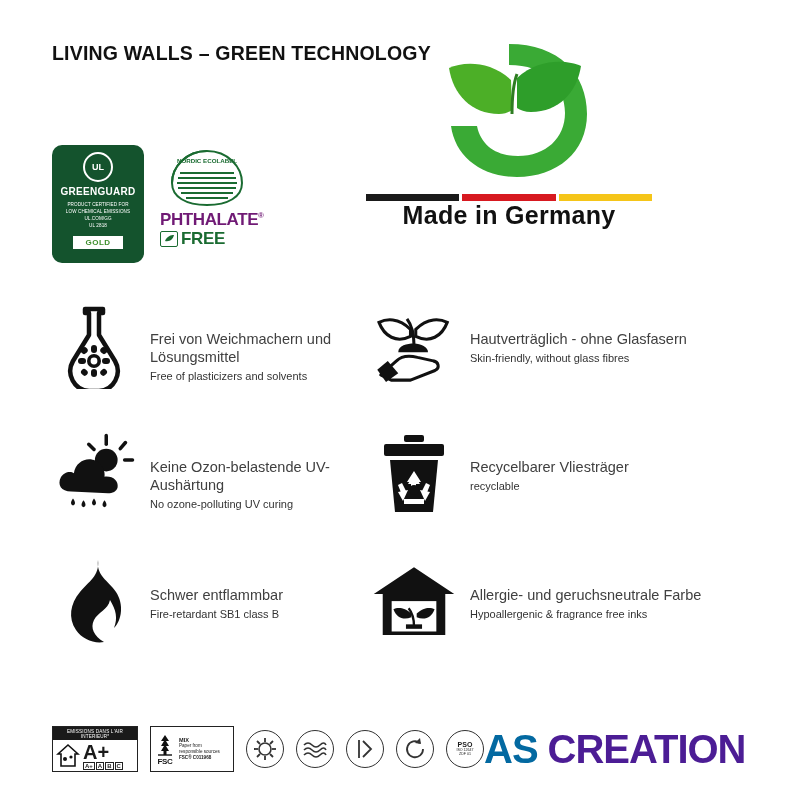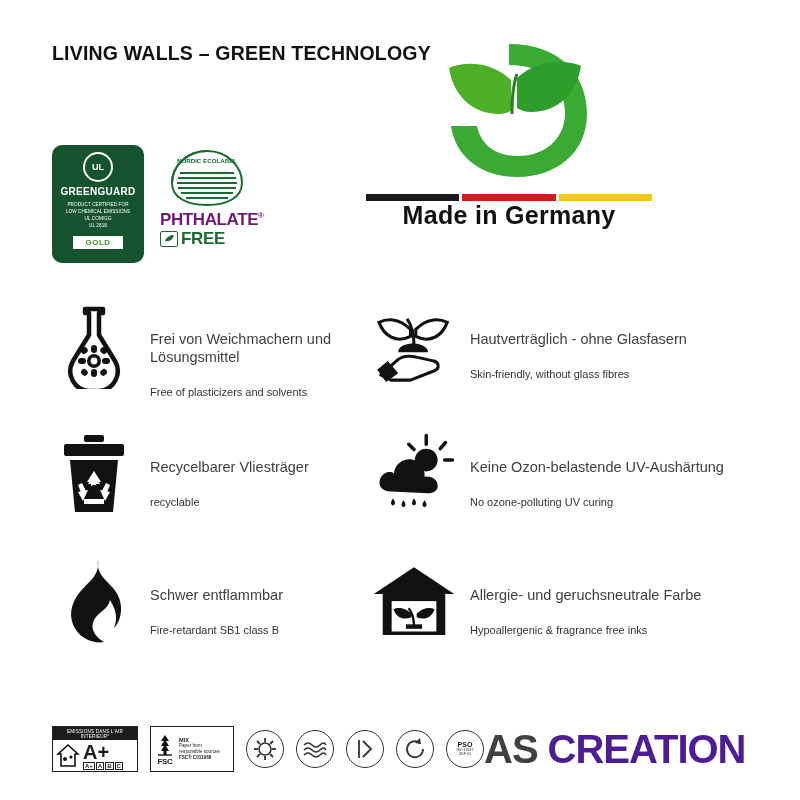--- a/index.html
+++ b/index.html
@@ -200,21 +200,21 @@
   }
   .feat-text { padding-top: 30px; }
   .feat-de {
     font-size: 14.5px;
     color: #404040;
     line-height: 1.25;
   }
   .feat-en {
     font-size: 11px;
     color: #333;
-    margin-top: 20px;
+    margin-top: 4px;
   }
 
   
   .footer {
     position: absolute;
     left: 52px;
     right: 40px;
     bottom: 28px;
     display: flex;
     align-items: center;
@@ -313,21 +313,21 @@
     line-height: 1.1;
   }
   .pso small { font-size: 3.6px; font-weight: normal; }
   .brand {
     display: flex;
     align-items: baseline;
     font-size: 40px;
     font-weight: bold;
     letter-spacing: -1px;
   }
-  .brand .as { color: #404040; }
+  .brand .as { color: #0369a1; }
   .brand .creation { color: #4c1d95; margin-left: 10px; }
 
   .bottom-rule {
     position: absolute;
     left: 0;
     right: 0;
     bottom: 0;
     height: 10px;
     background: #ffffff;
   }
@@ -443,20 +443,46 @@
         </svg>
       </div>
       <div class="feat-text">
         <div class="feat-de">Hautverträglich - ohne Glasfasern</div>
         <div class="feat-en">Skin-friendly, without glass fibres</div>
       </div>
     </div>
 
     <div class="feature">
       <div class="feat-icon">
+        <svg width="96" height="92" viewBox="0 0 96 92">
+          <g stroke="#111" stroke-width="4" stroke-linecap="round">
+            <line x1="62" y1="2" x2="62" y2="12"></line>
+            <line x1="84" y1="10" x2="78" y2="17"></line>
+            <line x1="92" y1="30" x2="83" y2="30"></line>
+            <line x1="42" y1="12" x2="48" y2="18"></line>
+          </g>
+          <circle cx="62" cy="30" r="13" fill="#111"></circle>
+          <path d="M22 66 C10 66 6 58 10 50 C13 44 21 42 25 45 C27 32 40 26 50 31 C58 35 61 43 60 49
+                   C70 48 76 54 75 61 C74 66 69 68 64 68 Z" fill="#111"></path>
+          <g fill="#111">
+            <path d="M24 74 c3 4 3 7 0 8 c-3 -1 -3 -4 0 -8 Z"></path>
+            <path d="M36 76 c3 4 3 7 0 8 c-3 -1 -3 -4 0 -8 Z"></path>
+            <path d="M48 74 c3 4 3 7 0 8 c-3 -1 -3 -4 0 -8 Z"></path>
+            <path d="M60 76 c3 4 3 7 0 8 c-3 -1 -3 -4 0 -8 Z"></path>
+          </g>
+        </svg>
+      </div>
+      <div class="feat-text">
+        <div class="feat-de">Keine Ozon-belastende UV-Aushärtung</div>
+        <div class="feat-en">No ozone-polluting UV curing</div>
+      </div>
+    </div>
+
+    <div class="feature">
+      <div class="feat-icon">
         <svg width="72" height="86" viewBox="0 0 72 86">
           <rect x="26" y="4" width="20" height="7" rx="2" fill="#111"></rect>
           <rect x="6" y="13" width="60" height="12" rx="2" fill="#111"></rect>
           <path d="M12 29 h48 l-5 52 h-38 Z" fill="#111"></path>
           <g fill="#fff">
             <path d="M36 40 l7 11 h-5 v6 h-5 v-6 h-4 Z"></path>
             <path d="M24 64 l-4 -10 4 -2 4 8 Z"></path>
             <path d="M48 64 l4 -10 -4 -2 -4 8 Z"></path>
             <path d="M26 68 h20 v5 h-20 Z"></path>
           </g>
@@ -466,46 +492,20 @@
           <g fill="#fff">
             <path d="M36 43 l6 10 h-12 Z"></path>
             <path d="M25 70 l-5 -9 10 -2 Z"></path>
             <path d="M47 70 l5 -9 -10 -2 Z"></path>
           </g>
         </svg>
       </div>
       <div class="feat-text">
         <div class="feat-de">Recycelbarer Vliesträger</div>
         <div class="feat-en">recyclable</div>
-      </div>
-    </div>
-
-    <div class="feature">
-      <div class="feat-icon">
-        <svg width="96" height="92" viewBox="0 0 96 92">
-          <g stroke="#111" stroke-width="4" stroke-linecap="round">
-            <line x1="62" y1="2" x2="62" y2="12"></line>
-            <line x1="84" y1="10" x2="78" y2="17"></line>
-            <line x1="92" y1="30" x2="83" y2="30"></line>
-            <line x1="42" y1="12" x2="48" y2="18"></line>
-          </g>
-          <circle cx="62" cy="30" r="13" fill="#111"></circle>
-          <path d="M22 66 C10 66 6 58 10 50 C13 44 21 42 25 45 C27 32 40 26 50 31 C58 35 61 43 60 49
-                   C70 48 76 54 75 61 C74 66 69 68 64 68 Z" fill="#111"></path>
-          <g fill="#111">
-            <path d="M24 74 c3 4 3 7 0 8 c-3 -1 -3 -4 0 -8 Z"></path>
-            <path d="M36 76 c3 4 3 7 0 8 c-3 -1 -3 -4 0 -8 Z"></path>
-            <path d="M48 74 c3 4 3 7 0 8 c-3 -1 -3 -4 0 -8 Z"></path>
-            <path d="M60 76 c3 4 3 7 0 8 c-3 -1 -3 -4 0 -8 Z"></path>
-          </g>
-        </svg>
-      </div>
-      <div class="feat-text">
-        <div class="feat-de">Keine Ozon-belastende UV-Aushärtung</div>
-        <div class="feat-en">No ozone-polluting UV curing</div>
       </div>
     </div>
 
     <div class="feature">
       <div class="feat-icon">
         <svg width="64" height="88" viewBox="0 0 64 88">
           <path d="M36 2 C38 18 26 24 18 34 C8 46 6 60 14 72 C20 81 32 86 42 84
                    C32 78 28 70 32 62 C36 54 46 52 48 42 C54 52 56 60 52 70
                    C60 62 62 46 54 34 C46 22 34 18 36 2 Z" fill="#111"></path>
         </svg>

